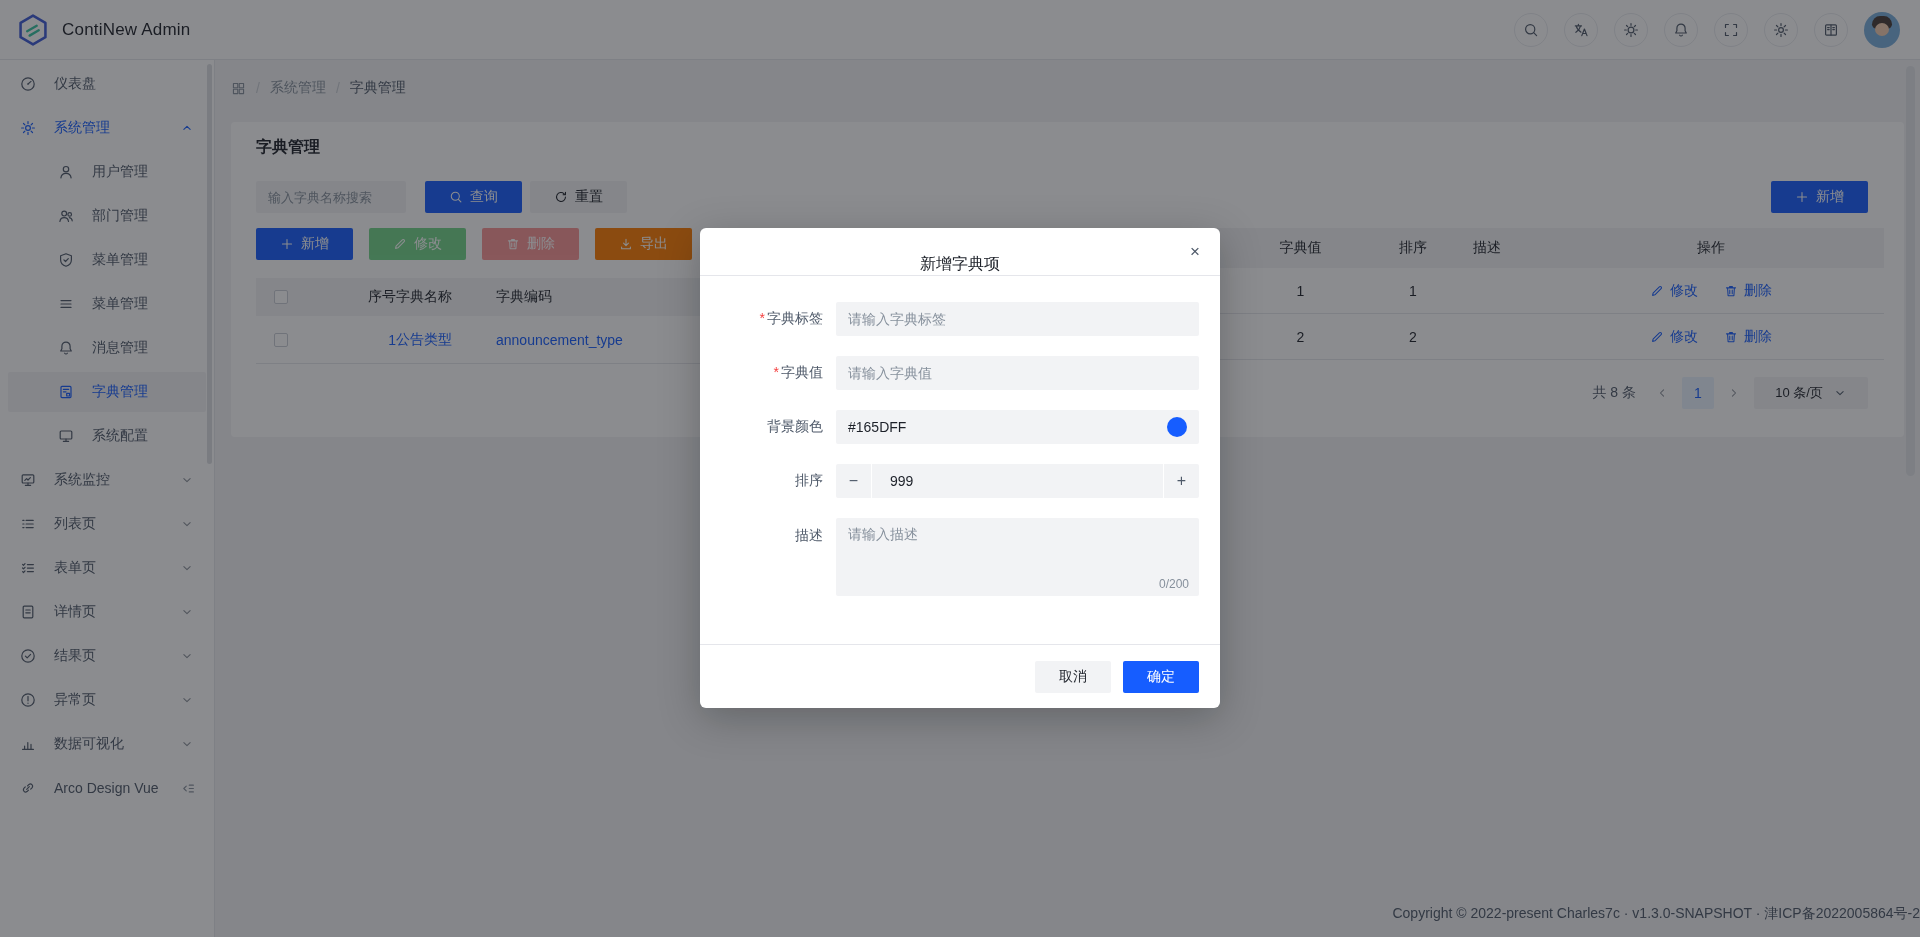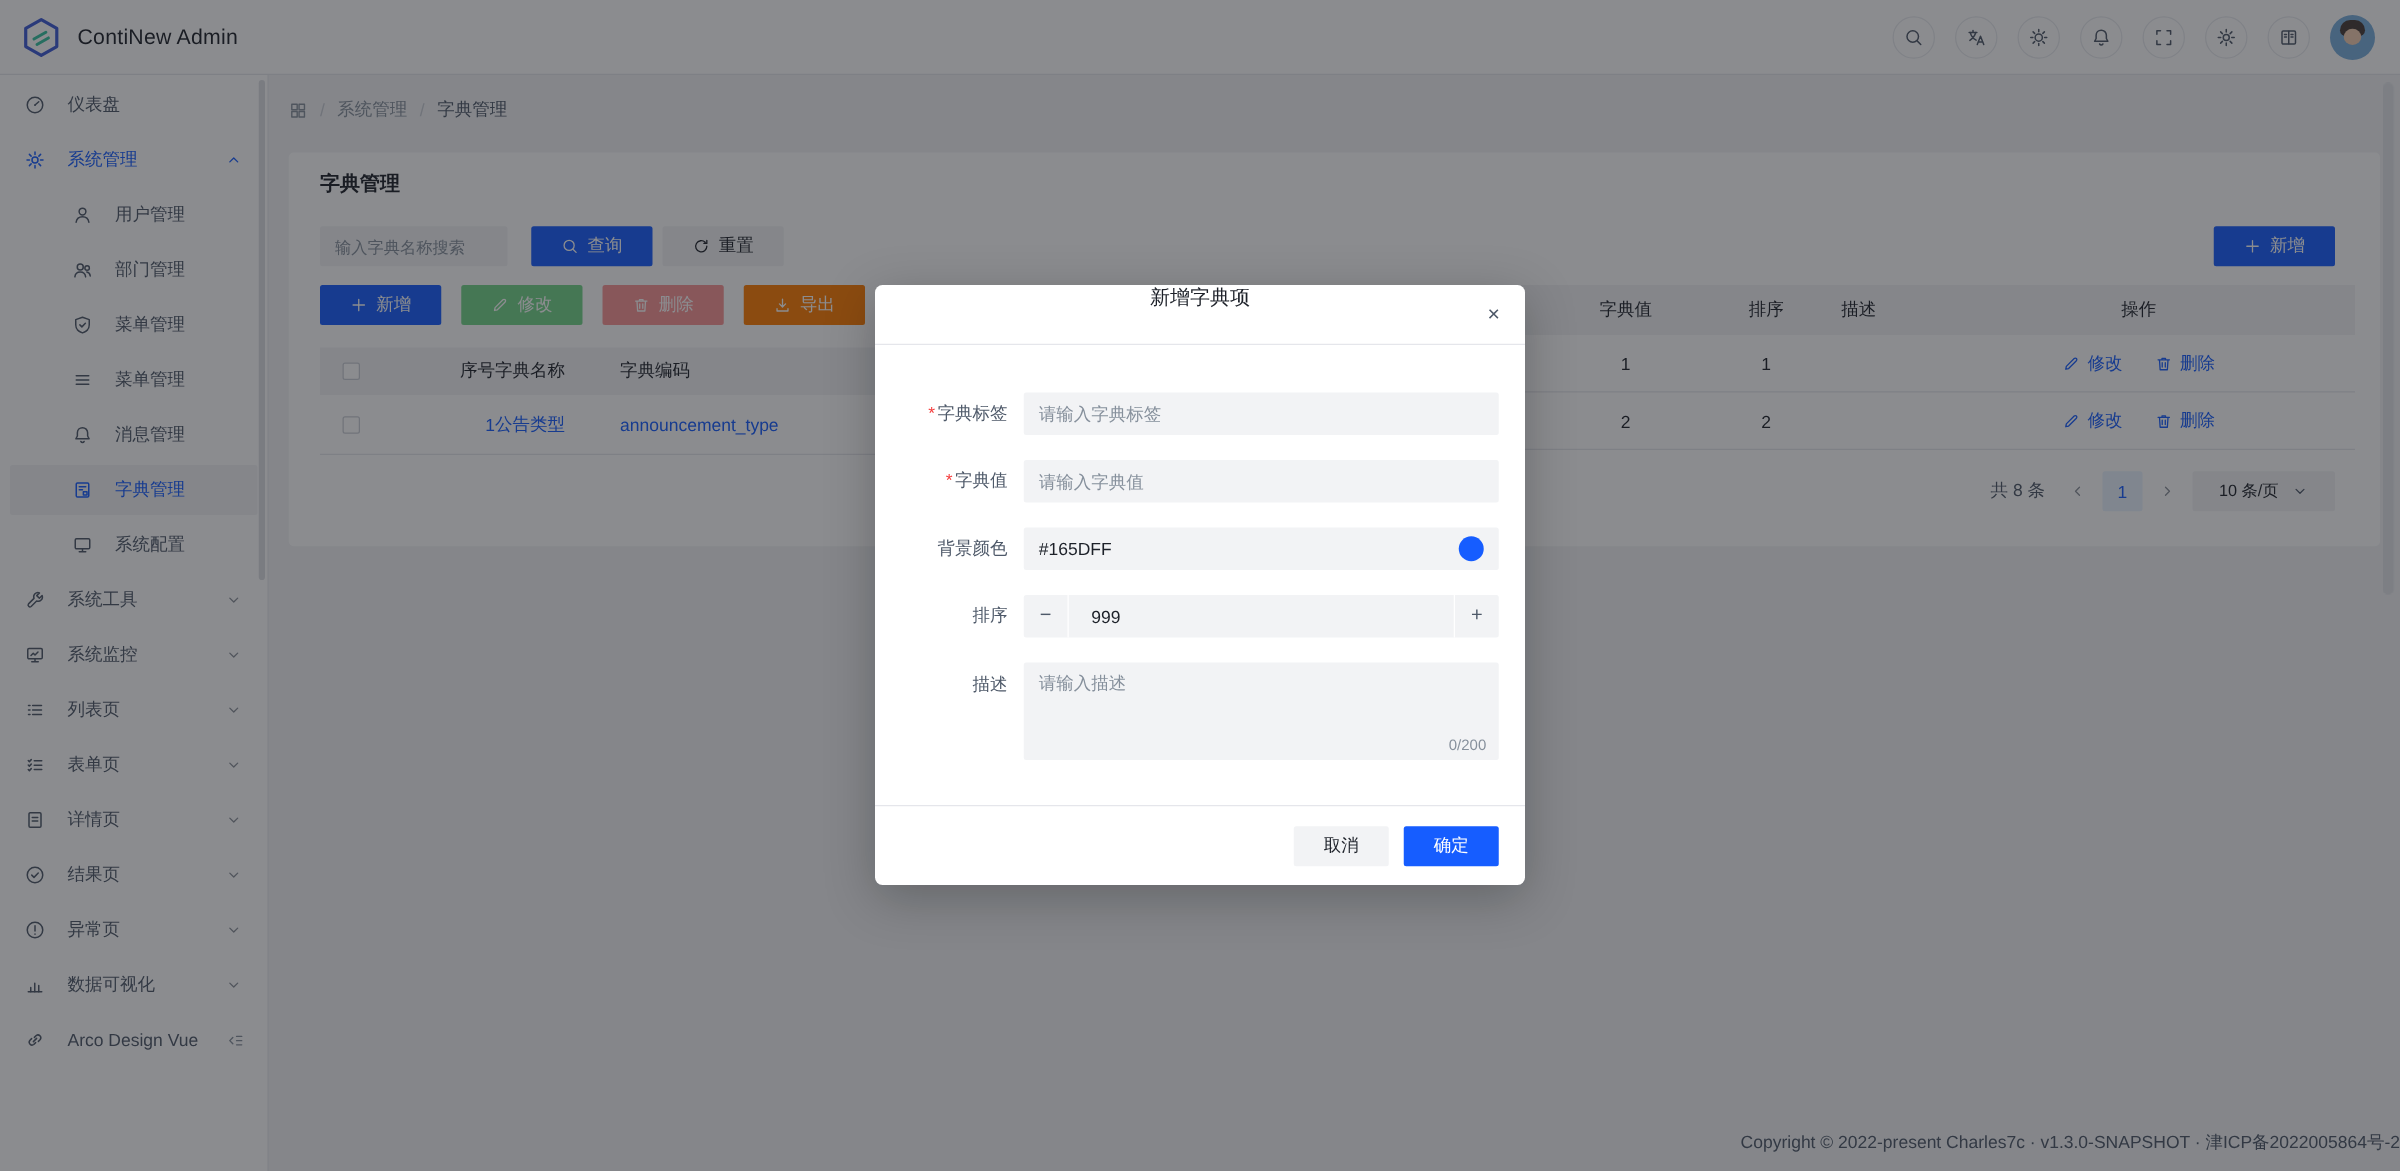--- a/index.html
+++ b/index.html
@@ -91,27 +91,27 @@
     align-items:center; justify-content:center; gap:10px; font-size:13px; color:var(--t1); cursor:pointer; }
   .pg-size .chev { color:var(--t2); display:flex; }
   
   .foot { position:absolute; left:12px; right:0; bottom:14px; text-align:right; font-size:14px; color:var(--t2); }
   
   .pg-scroll { position:fixed; right:5px; top:66px; width:9px; height:410px; background:#E3E5E9; border-radius:5px; z-index:6; }
   
   .mask { position:fixed; inset:0; background:rgba(23,26,31,.5); z-index:50; }
   .modal { position:fixed; left:700px; top:228px; width:520px; height:480px; background:#fff;
     border-radius:6px; z-index:60; box-shadow:0 10px 40px rgba(0,0,0,.25); }
-  .m-head { height:48px; display:flex; align-items:flex-start; justify-content:center;
+  .m-head { height:48px; display:flex; align-items:flex-end; justify-content:center;
     border-bottom:1px solid var(--bd); position:relative; }
   .m-title { font-size:16px; font-weight:500; color:var(--t1); }
   .m-close { position:absolute; right:20px; top:0; height:48px; display:flex; align-items:center;
     font-size:17px; color:var(--t2); cursor:pointer; }
   .m-body { padding-top:26px; }
-  .frow { display:flex; align-items:center; height:34px; margin:12px 21px 20px 0; }
+  .frow { display:flex; align-items:center; height:34px; margin:0 21px 20px 0;padding-left:17px; }
   .frow.ta { height:78px; align-items:flex-start; }
   .flabel { width:119px; text-align:right; padding-right:13px; font-size:14px; color:var(--t2); flex:none; }
   .frow.ta .flabel { padding-top:9px; }
   .req { color:var(--danger); margin-right:2px; }
   .fbox { flex:1; height:34px; background:var(--fill2); border-radius:2px; display:flex; align-items:center; padding:0 12px; }
   .fbox input { border:none; background:transparent; outline:none; width:100%; font-size:14px;
     color:var(--t1); font-family:inherit; }
   .fbox input::placeholder { color:var(--t3); }
   .swatch { width:20px; height:20px; border-radius:50%; flex:none; margin-left:8px; cursor:pointer; }
   .numbox { flex:1; height:34px; background:var(--fill2); border-radius:2px; display:flex; align-items:center; }
@@ -270,33 +270,20 @@
         <span class="lbl">字典管理</span>
       </div>
       <div class="mi child">
         <span class="ig">
           <svg class="ic" viewBox="0 0 16 16" fill="none" stroke="currentColor" stroke-width="1.2" stroke-linecap="round" stroke-linejoin="round">
             <rect x="2.2" y="3" width="11.6" height="8" rx="1"></rect>
             <path d="M8 11v2.4M5.4 13.4h5.2"></path>
           </svg>
         </span>
         <span class="lbl">系统配置</span>
-      </div>
-      <div class="mi">
-        <span class="ig">
-          <svg class="ic" viewBox="0 0 16 16" fill="none" stroke="currentColor" stroke-width="1.2" stroke-linecap="round" stroke-linejoin="round">
-            <path d="M13.7 4.4a3.4 3.4 0 01-4.4 4.4l-4.4 4.4a1.5 1.5 0 01-2.1-2.1l4.4-4.4a3.4 3.4 0 014.4-4.4L9.4 4.5l2.1 2.1z"></path>
-          </svg>
-        </span>
-        <span class="lbl">系统工具</span>
-        <span class="chev">
-          <svg class="ic" style="width:14px;height:14px" viewBox="0 0 16 16" fill="none" stroke="currentColor" stroke-width="1.2" stroke-linecap="round" stroke-linejoin="round">
-            <path d="M4.4 6.3L8 9.9l3.6-3.6"></path>
-          </svg>
-        </span>
       </div>
       <div class="mi">
         <span class="ig">
           <svg class="ic" viewBox="0 0 16 16" fill="none" stroke="currentColor" stroke-width="1.2" stroke-linecap="round" stroke-linejoin="round">
             <rect x="2.2" y="2.8" width="11.6" height="8.2" rx="1"></rect>
             <path d="M4.8 8.4l1.8-1.8 1.4 1.4 2.4-2.4"></path>
             <path d="M8 11v2.4M5.4 13.4h5.2"></path>
           </svg>
         </span>
         <span class="lbl">系统监控</span>

